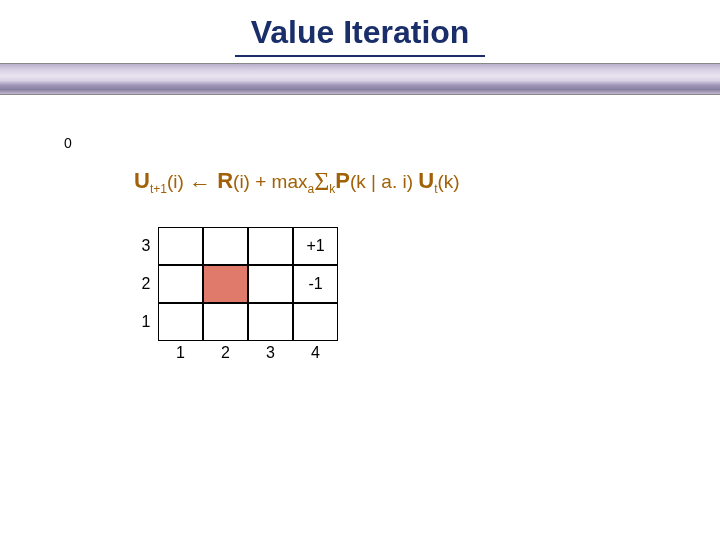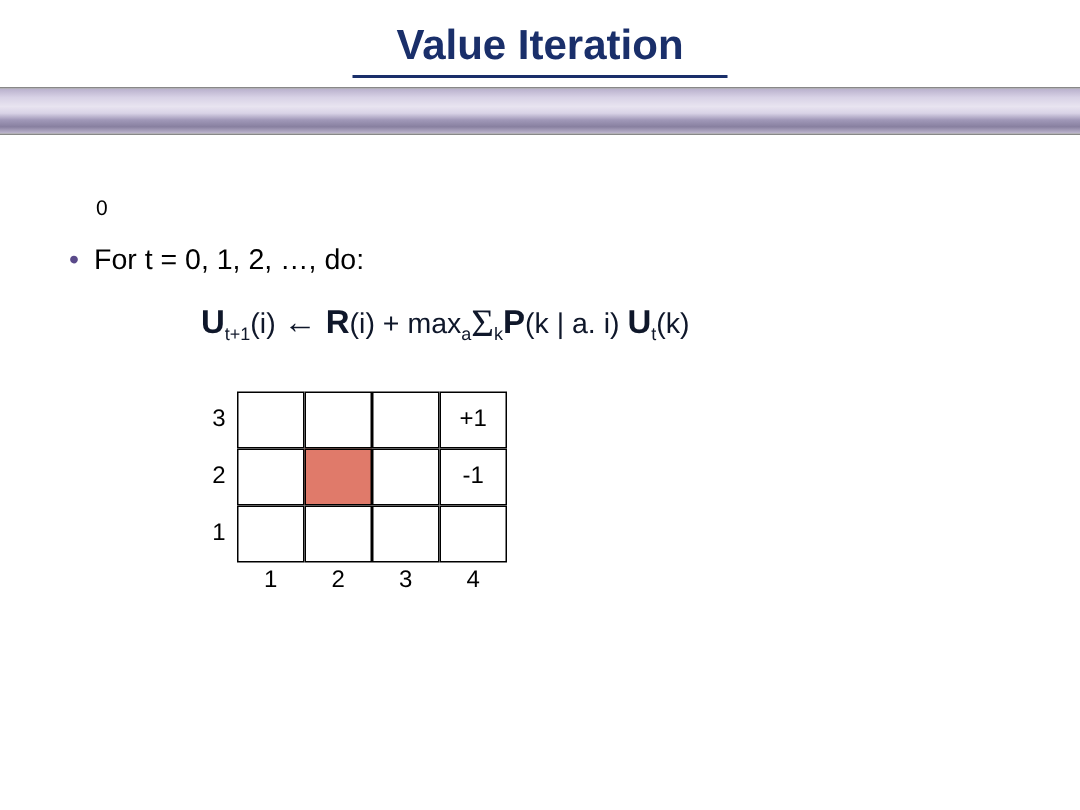--- a/index.html
+++ b/index.html
@@ -6,21 +6,21 @@
   body {
     width: 720px;
     height: 540px;
     background: #fff;
     font-family: Arial, Helvetica, sans-serif;
     position: relative;
     overflow: hidden;
   }
   .title {
     text-align: center;
-    font-size: 28px;
+    font-size: 32px;
     font-weight: bold;
     color: #1a2f6a;
     padding-top: 14px;
     padding-bottom: 4px;
   }
   .title-underline {
     width: 250px;
     height: 2px;
     background: #1a2f6a;
     margin: 0 auto 6px auto;
@@ -47,21 +47,21 @@
   }
   .bullet .dot { color: #5a4a8a; margin-right: 10px; }
   .zero-line {
     font-size: 14px;
     color: #000;
     padding-left: 18px;
     margin-bottom: 16px;
   }
   .formula {
     font-size: 19px;
-    color: #0f172a;
+    color: #a16207;
     padding-left: 88px;
     margin-top: 14px;
     margin-bottom: 30px;
   }
   .formula .big { font-size: 22px; font-weight: bold; }
   .formula .sub { font-size: 12px; vertical-align: sub; }
   .formula .sigma { font-family: 'Times New Roman', serif; font-size: 26px; vertical-align: -2px; }
   .bullet .usub { font-size: 12px; vertical-align: sub; }
   .bullet .ubig { font-size: 22px; font-weight: bold; }
 
@@ -108,23 +108,20 @@
 <body>
 
 <div class="title">Value Iteration</div>
 <div class="title-underline"></div>
 <div class="band"></div>
 
 <div class="content">
 
   <div class="zero-line">0</div>
 
-  <div class="bullet">
-    <span class="dot">•</span><span>For t = 0, 1, 2, …, do:</span>
-  </div>
 
   <div class="formula">
     <span class="big">U</span><span class="sub">t+1</span><span>(i) </span><span class="big">←</span><span class="big"> R</span><span>(i) + max</span><span class="sub">a</span><span class="sigma">Σ</span><span class="sub">k</span><span class="big">P</span><span>(k | a. i) </span><span class="big">U</span><span class="sub">t</span><span>(k)</span>
   </div>
 
   <div class="grid-wrap">
     <div class="grid">
 
       <div class="rlabel">3</div>
       <div class="cell"></div>

